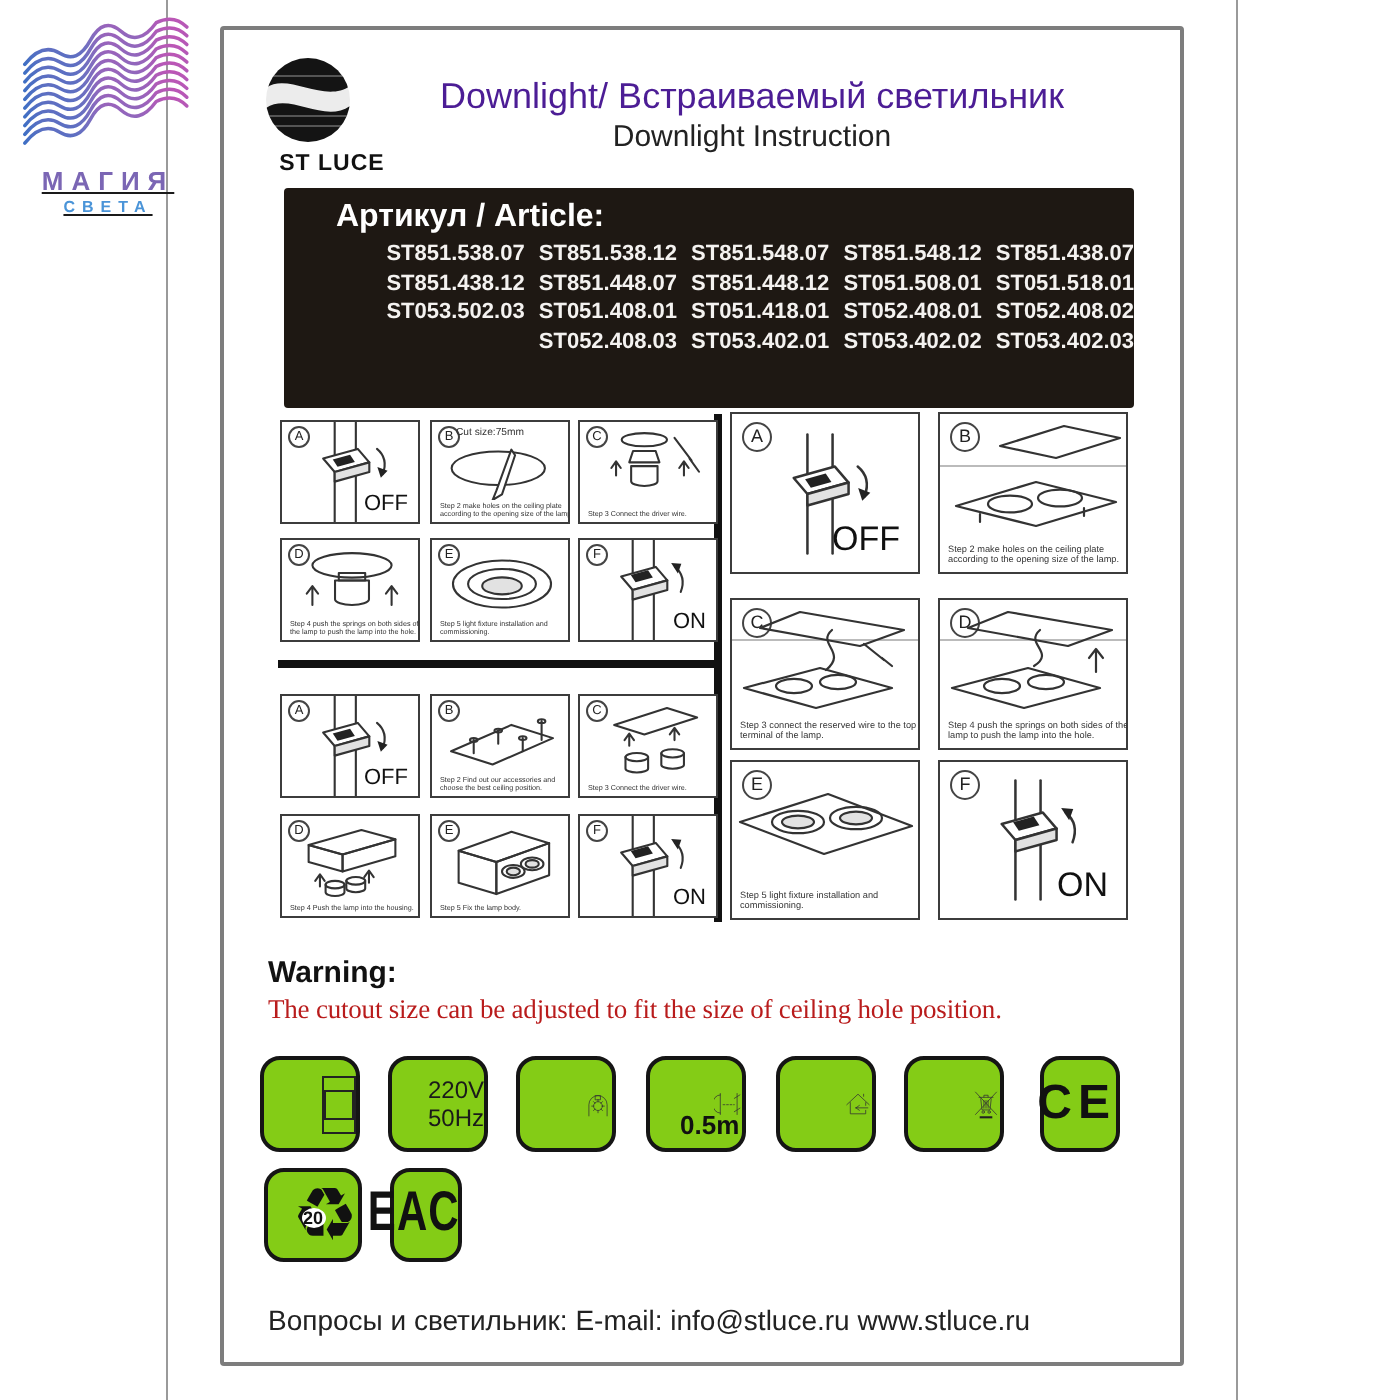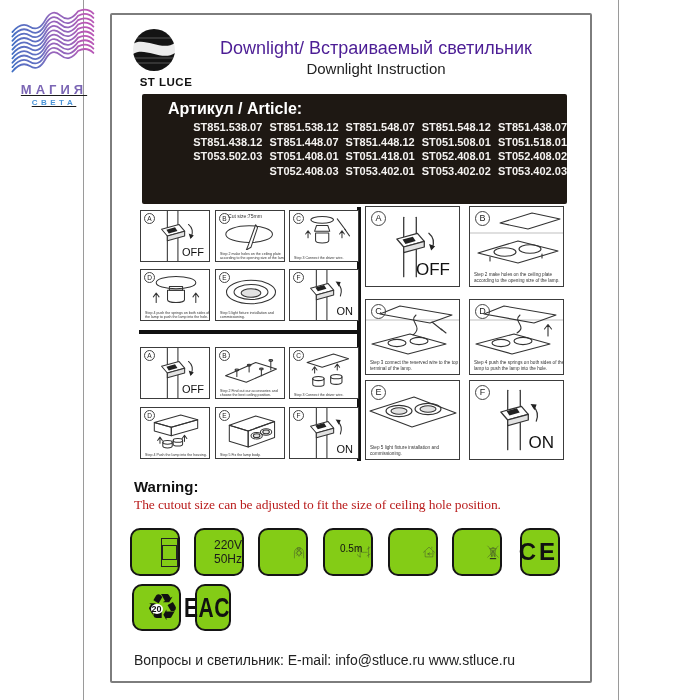--- a/index.html
+++ b/index.html
@@ -37,21 +37,21 @@
   .divider-h{position:absolute;left:27px;top:315px;width:219px;height:4px;background:#111;}
   
   .warn-t{position:absolute;left:22px;top:463px;font-size:15px;color:#111;font-weight:bold;}
   .warn-x{position:absolute;left:22px;top:482px;font-size:13.5px;letter-spacing:-.1px;color:#b91c1c;font-family:Liberation Serif, serif;}
   .icon{position:absolute;border:2.6px solid #151515;border-radius:10px;background:#84cc16;box-sizing:border-box;display:flex;align-items:center;justify-content:flex-end;padding-left:32px;}
   .volt{font-size:12px;font-weight:normal;line-height:1.2;color:#1a1a1a;text-align:left;}
   .ce{font-size:24px;font-weight:bold;letter-spacing:3px;color:#111;margin-left:2px;}
   .eac{font-size:20px;font-weight:bold;color:#111;transform:scale(1.05,1.4);letter-spacing:.5px;}
   .recy{font-family:"DejaVu Sans",sans-serif;font-size:37px;line-height:1;color:#111;}
   .recy-num{position:absolute;left:50%;top:54%;transform:translate(-50%,-50%);font-size:9px;font-weight:bold;background:#fff;border-radius:50%;padding:0 1px;color:#111;}
-  .dist-lab{position:absolute;left:15px;top:13px;font-size:10px;font-weight:normal;color:#111;}
+  .dist-lab{position:absolute;left:15px;top:25px;font-size:13px;font-weight:bold;color:#111;}
   .footer{position:absolute;left:22px;top:637px;font-size:14px;color:#222;}
 </style>
 </head>
 <body>
 
 <div class="vline" style="left:83px"></div>
 <div class="vline" style="left:618px"></div>
 
 <div class="brand">
   <svg width="92" height="68" viewBox="0 0 84 62">

